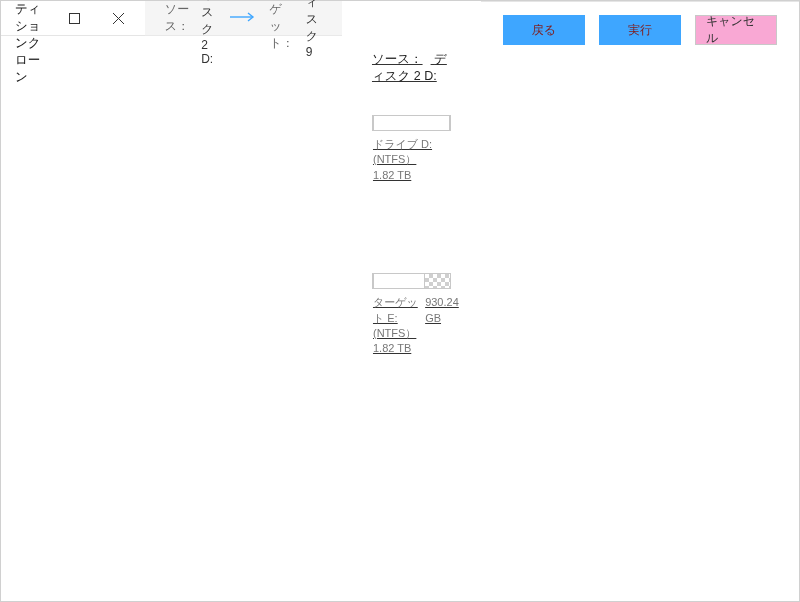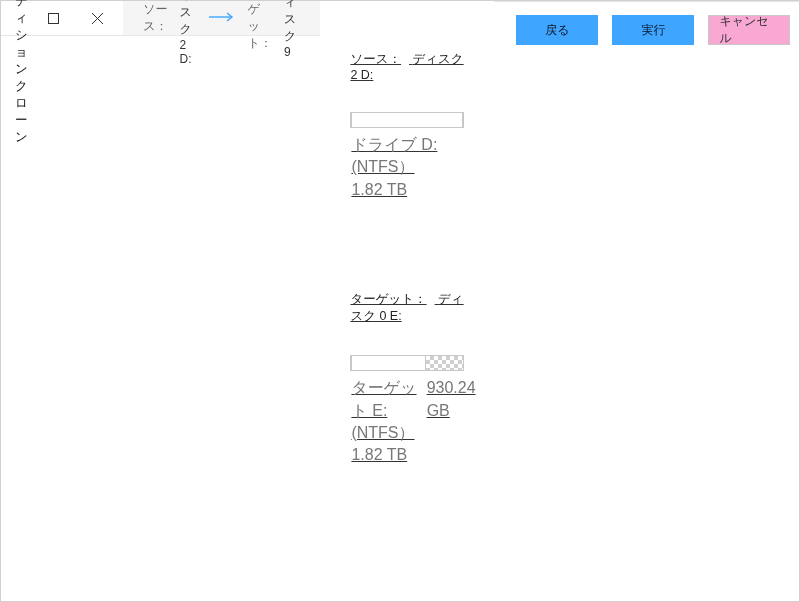--- a/index.html
+++ b/index.html
@@ -114,21 +114,21 @@
     background-position: 0 0, 4px 4px;
     border-left: 1px solid #c8c8c8;
   }
   .bar-seg.tail-gray {
     background: #dcdcdc;
     border-left: 1px solid #c8c8c8;
   }
   .bar-labels {
     display: flex;
     width: 100%;
-    font-size: 16px;
+    font-size: 11px;
     color: #777;
     line-height: 1.4;
   }
   .bar-label {
     box-sizing: border-box;
     padding-left: 1px;
   }
   .footer {
     height: 56px;
     border-top: 1px solid #e5e5e5;
@@ -144,21 +144,21 @@
     display: flex;
     align-items: center;
     justify-content: center;
     font-size: 12px;
     cursor: pointer;
     box-sizing: border-box;
     padding: 0 10px;
   }
   .btn.primary {
     background: #3ea6ff;
-    color: #0f172a;
+    color: #7f1d1d;
     border: 1px solid #3ea6ff;
   }
   .btn.secondary {
     background: #f9a8d4;
     color: #333;
     border: 1px solid #c8c8c8;
   }
 </style>
 </head>
 <body>
@@ -209,24 +209,20 @@
         </div>
       <div class="bar-labels">
           <div class="bar-label" style="width: 100%;">
             <div>ドライブ D: (NTFS）</div>
             <div>1.82 TB</div>
           </div>
         </div>
     </div>
 
     <div class="section">
-      <div class="section-title">
-        <span class="st-label">ターゲット：</span>
-        <span class="st-value">ディスク 0 E:</span>
-      </div>
       <div class="bar-container">
           <div class="bar-seg used" style="width: 0.8%;"></div>
           <div class="bar-seg free-white" style="width: 65.2%;"></div>
           <div class="bar-seg unalloc" style="width: 34%;"></div>
         </div>
       <div class="bar-labels">
           <div class="bar-label" style="width: 66%;">
             <div>ターゲット E: (NTFS）</div>
             <div>1.82 TB</div>
           </div>

